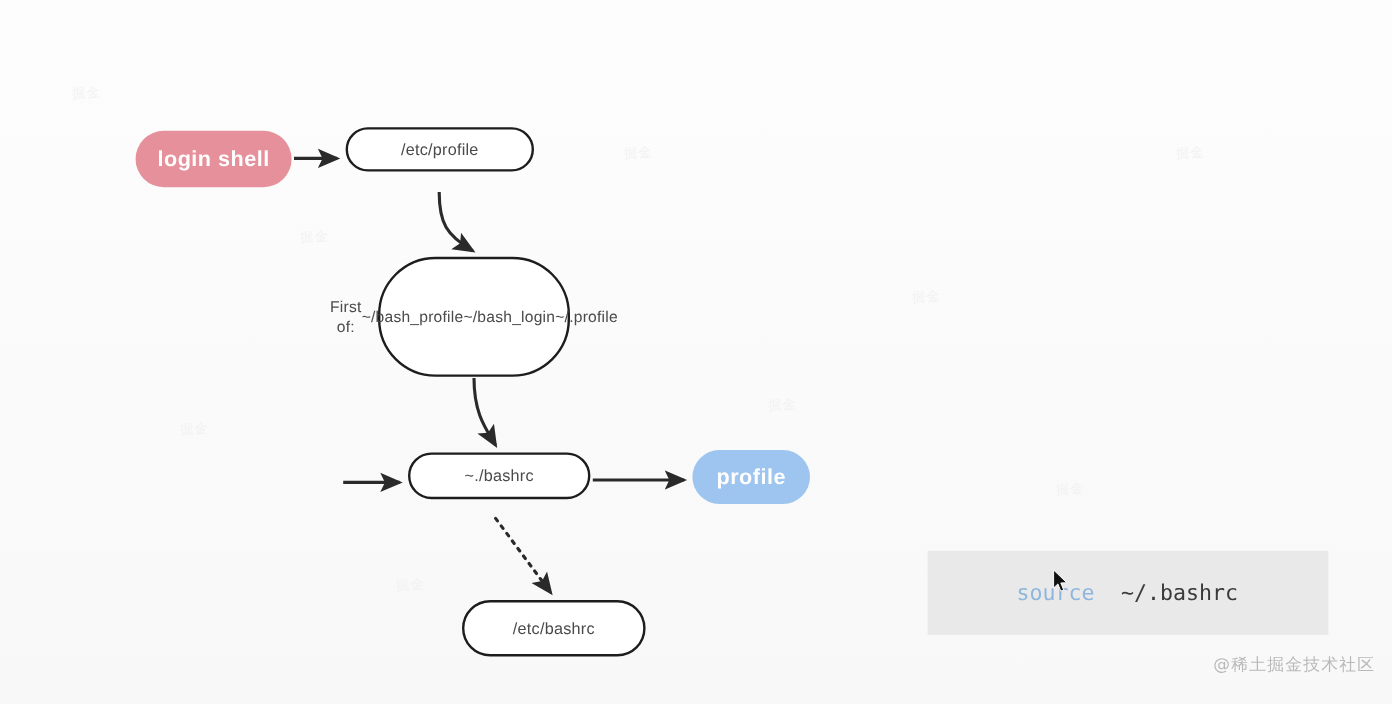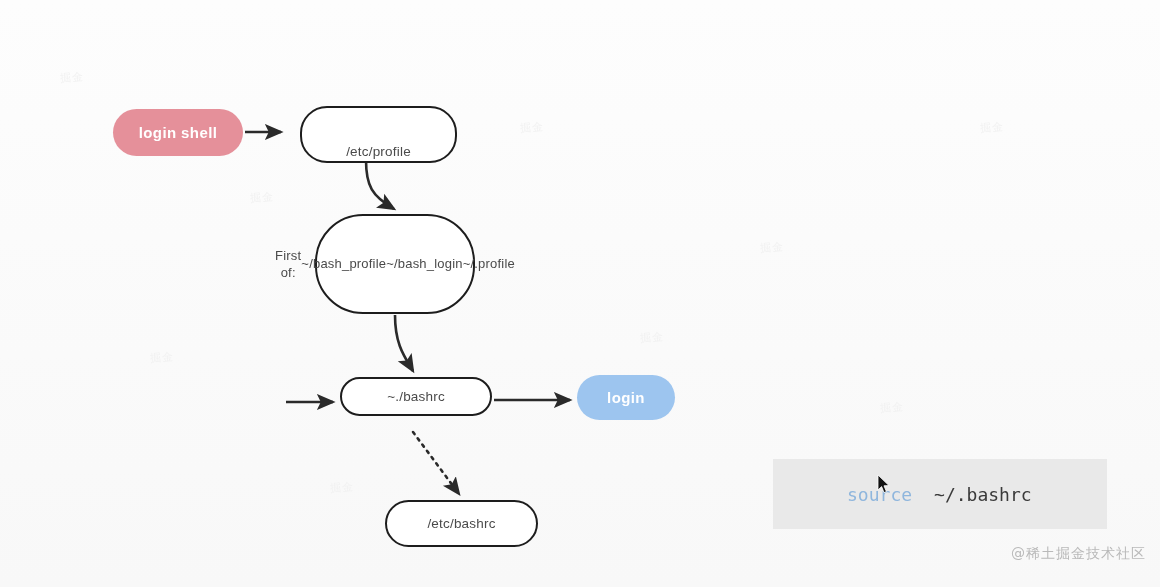--- a/index.html
+++ b/index.html
@@ -67,39 +67,39 @@
     position: absolute;
     box-sizing: border-box;
     display: flex;
     align-items: center;
     justify-content: center;
     text-align: center;
     line-height: 1.32;
   }
   .pill {
     color: #ffffff;
-    font-size: 15px;
+    font-size: 18px;
     font-weight: bold;
     letter-spacing: 0.4px;
     border-radius: 999px;
   }
   .pill.pink  { background: #e5909a; }
   .pill.blue  { background: #9dc5ef; }
 
   .boxnode {
     background: #ffffff;
     border: 2.4px solid #1d1d1d;
     color: #4a4a4a;
     font-size: 13.5px;
     letter-spacing: 0.2px;
   }
 
   
   #node-login-shell      { left: 113px; top: 109px; width: 130px; height: 47px; }
-  #node-etc-profile      { left: 300px; top: 106px; width: 157px; height: 57px; border-radius: 27px; align-items: flex-end; }
+  #node-etc-profile      { left: 288px; top: 106px; width: 157px; height: 37px; border-radius: 27px; }
   #node-first-of         { left: 315px; top: 214px; width: 160px; height: 100px; border-radius: 48px; font-size: 13px; }
   #node-nonlogin-shell   { left: 145px; top: 378px; width: 139px; height: 45px; }
   #node-bashrc           { left: 340px; top: 377px; width: 152px; height: 39px; border-radius: 26px; }
   #node-finish           { left: 577px; top: 375px; width: 98px; height: 45px; }
   #node-etc-bashrc       { left: 385px; top: 500px; width: 153px; height: 47px; border-radius: 24px; }
 
   .multiline { flex-direction: row; }
 
   
   #code-block {
@@ -195,21 +195,21 @@
     <span>~/bash_login</span>
     <span>~/.profile</span>
   </div>
 
 
   <div class="node boxnode" id="node-bashrc">
     <span>~./bashrc</span>
   </div>
 
   <div class="node pill blue" id="node-finish">
-    <span>login</span>
+    <span>profile</span>
   </div>
 
   <div class="node boxnode" id="node-etc-bashrc">
     <span>/etc/bashrc</span>
   </div>
 
   <div id="code-block">
     <div class="code-text">
       <span class="kw">source</span><span class="arg">~/.bashrc</span>
     </div>

